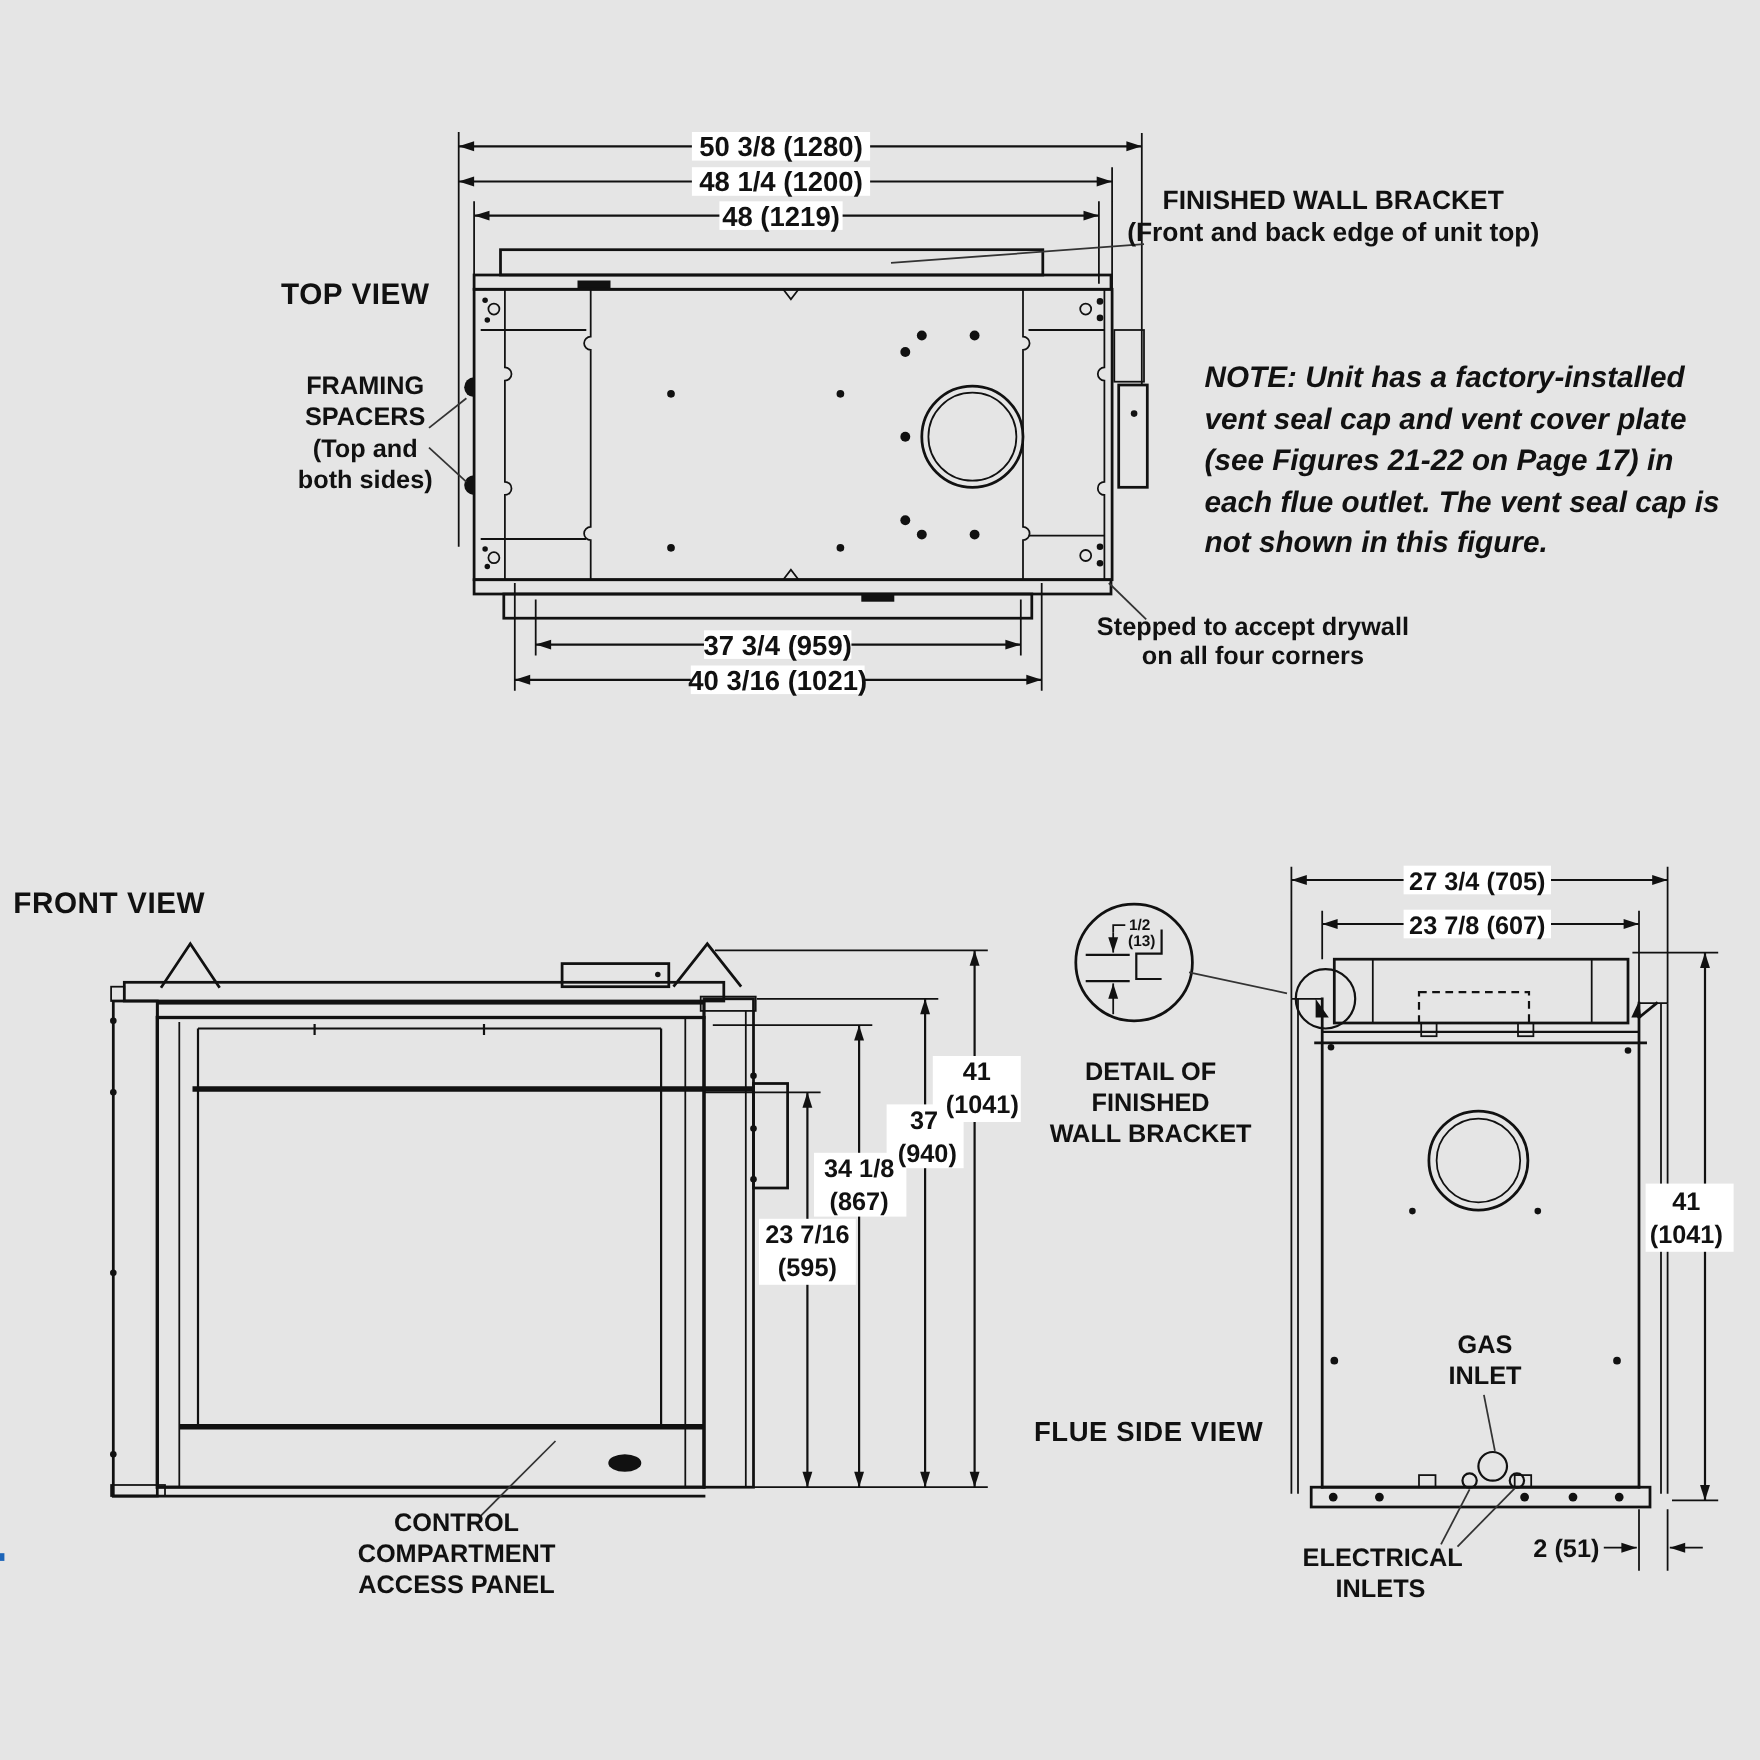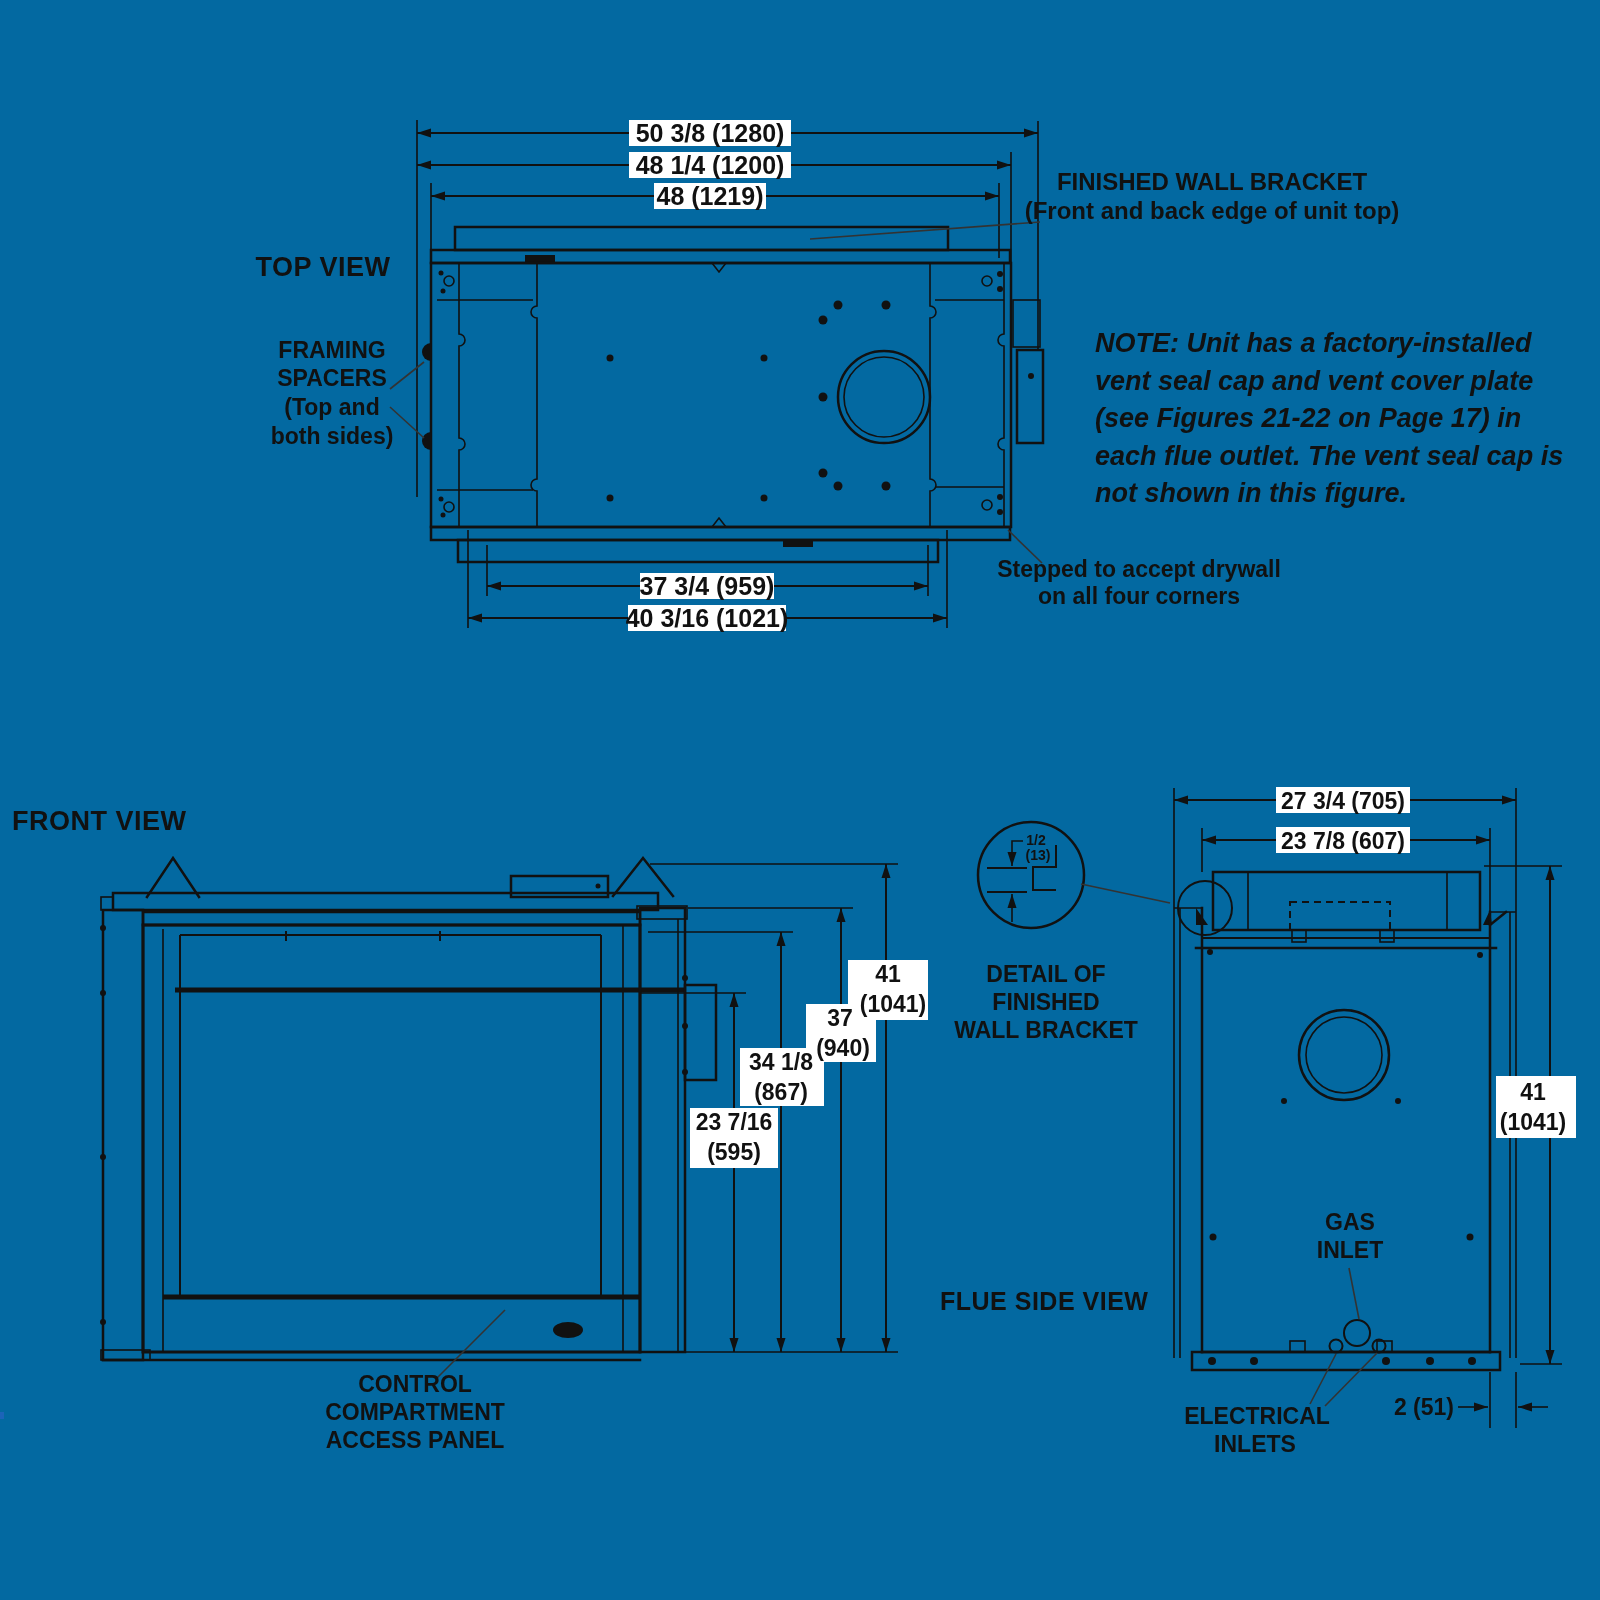--- a/index.html
+++ b/index.html
@@ -1,16 +1,16 @@
 <!DOCTYPE html>
 <html><head>
 <meta charset="utf-8">
 <style>
   html,body{margin:0;padding:0;background:#ffffff;}
-  .page{width:1600px;height:1600px;position:relative;background:#0369a1;overflow:hidden;}
+  .page{width:1600px;height:1600px;position:relative;background:#e5e5e5;overflow:hidden;}
   svg{display:block;font-family:"Liberation Sans",sans-serif;}
   text{fill:#111;}
   .t-view{font-size:27px;font-weight:800;letter-spacing:.5px;}
   .t-lbl{font-size:23px;font-weight:800;}
   .t-dim{font-size:25px;font-weight:800;}
   .t-dim-s{font-size:23px;font-weight:800;}
   .t-note{font-size:27px;font-style:italic;font-weight:600;}
   .t-note-b{font-weight:800;}
   .t-tiny{font-size:14px;font-weight:800;}
   .ln{stroke:#111;stroke-width:2.5;fill:none;stroke-linecap:square;}

